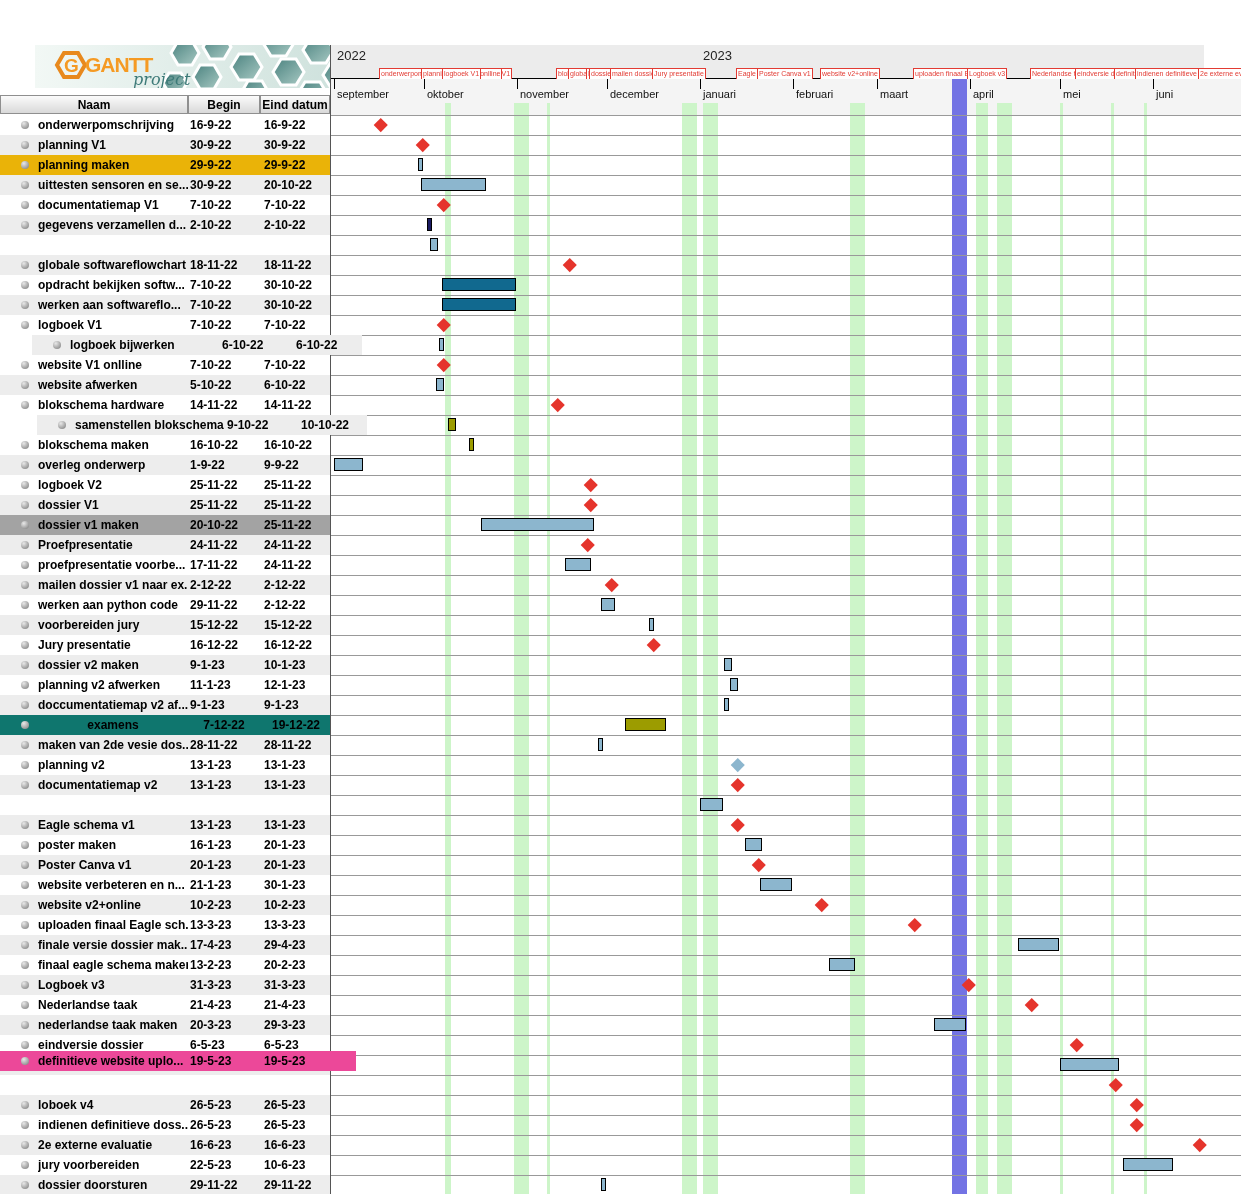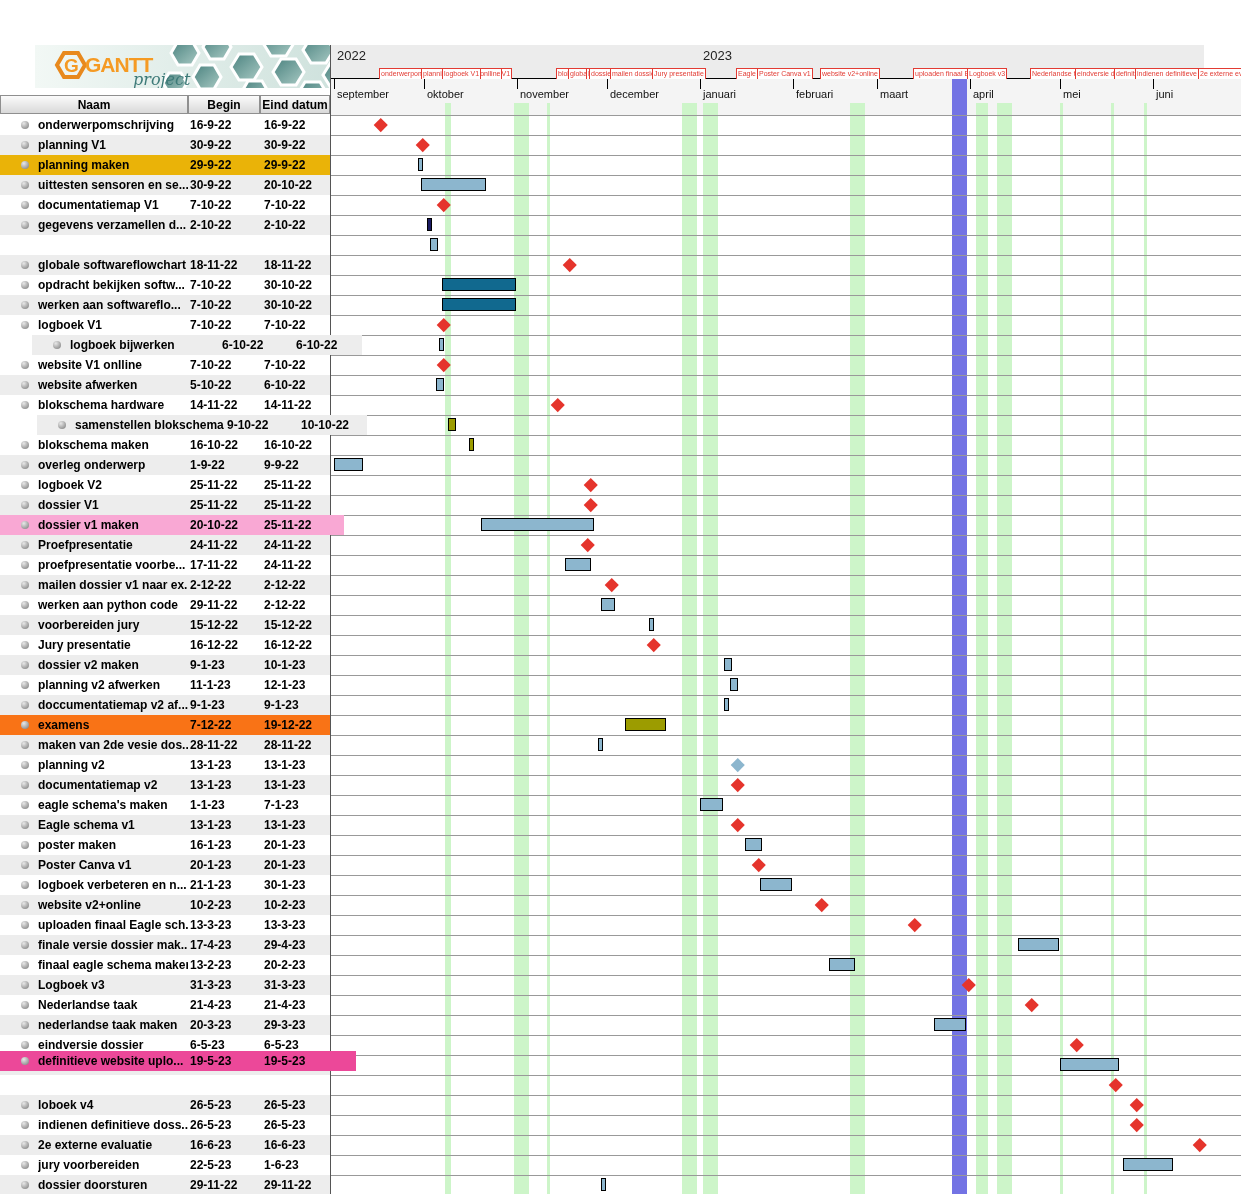--- a/index.html
+++ b/index.html
@@ -327,21 +327,21 @@
       <div class="cell c-eind">25-11-22</div>
     </div>
     <div class="abs dia" style="left: 585.75px; top: 480.25px; background: rgb(229, 52, 44);"></div>
     <div class="abs trow" style="top: 495px; background: rgb(237, 237, 237);">
       <div class="bullet"></div>
       <div class="cell c-name">dossier V1</div>
       <div class="cell c-begin">25-11-22</div>
       <div class="cell c-eind">25-11-22</div>
     </div>
     <div class="abs dia" style="left: 585.75px; top: 500.25px; background: rgb(229, 52, 44);"></div>
-    <div class="abs trow" style="top: 515px; background: #f9a8d4; padding-left: 14px;">
+    <div class="abs trow" style="top: 515px; background: #a3a3a3;">
       <div class="bullet"></div>
       <div class="cell c-name">dossier v1 maken</div>
       <div class="cell c-begin">20-10-22</div>
       <div class="cell c-eind">25-11-22</div>
     </div>
     <div class="abs bar" style="left: 481px; top: 518px; width: 113px; background: rgb(140, 182, 206);"></div>
     <div class="abs trow" style="top: 535px; background: rgb(237, 237, 237);">
       <div class="bullet"></div>
       <div class="cell c-name">Proefpresentatie</div>
       <div class="cell c-begin">24-11-22</div>
@@ -397,21 +397,21 @@
       <div class="cell c-eind">12-1-23</div>
     </div>
     <div class="abs bar" style="left: 730px; top: 678px; width: 8px; background: rgb(140, 182, 206);"></div>
     <div class="abs trow" style="top: 695px; background: rgb(237, 237, 237);">
       <div class="bullet"></div>
       <div class="cell c-name">doccumentatiemap v2 af...</div>
       <div class="cell c-begin">9-1-23</div>
       <div class="cell c-eind">9-1-23</div>
     </div>
     <div class="abs bar" style="left: 724px; top: 698px; width: 5px; background: rgb(140, 182, 206);"></div>
-    <div class="abs trow" style="top: 715px; background: #f97316;">
+    <div class="abs trow" style="top: 715px; background: #0f766e; text-align: center;">
       <div class="bullet"></div>
       <div class="cell c-name">examens</div>
       <div class="cell c-begin">7-12-22</div>
       <div class="cell c-eind">19-12-22</div>
     </div>
     <div class="abs bar" style="left: 625px; top: 718px; width: 41px; background: rgb(156, 156, 0);"></div>
     <div class="abs trow" style="top: 735px; background: rgb(237, 237, 237);">
       <div class="bullet"></div>
       <div class="cell c-name">maken van 2de vesie dos...</div>
       <div class="cell c-begin">28-11-22</div>
@@ -425,26 +425,20 @@
       <div class="cell c-eind">13-1-23</div>
     </div>
     <div class="abs dia" style="left: 732.75px; top: 760.25px; background: rgb(140, 182, 206);"></div>
     <div class="abs trow" style="top: 775px; background: rgb(237, 237, 237);">
       <div class="bullet"></div>
       <div class="cell c-name">documentatiemap v2</div>
       <div class="cell c-begin">13-1-23</div>
       <div class="cell c-eind">13-1-23</div>
     </div>
     <div class="abs dia" style="left: 732.75px; top: 780.25px; background: rgb(229, 52, 44);"></div>
-    <div class="abs trow" style="top: 795px; background: rgb(255, 255, 255);">
-      <div class="bullet"></div>
-      <div class="cell c-name">eagle schema's maken</div>
-      <div class="cell c-begin">1-1-23</div>
-      <div class="cell c-eind">7-1-23</div>
-    </div>
     <div class="abs bar" style="left: 700px; top: 798px; width: 23px; background: rgb(140, 182, 206);"></div>
     <div class="abs trow" style="top: 815px; background: rgb(237, 237, 237);">
       <div class="bullet"></div>
       <div class="cell c-name">Eagle schema v1</div>
       <div class="cell c-begin">13-1-23</div>
       <div class="cell c-eind">13-1-23</div>
     </div>
     <div class="abs dia" style="left: 732.75px; top: 820.25px; background: rgb(229, 52, 44);"></div>
     <div class="abs trow" style="top: 835px; background: rgb(255, 255, 255);">
       <div class="bullet"></div>
@@ -455,21 +449,21 @@
     <div class="abs bar" style="left: 745px; top: 838px; width: 17px; background: rgb(140, 182, 206);"></div>
     <div class="abs trow" style="top: 855px; background: rgb(237, 237, 237);">
       <div class="bullet"></div>
       <div class="cell c-name">Poster Canva v1</div>
       <div class="cell c-begin">20-1-23</div>
       <div class="cell c-eind">20-1-23</div>
     </div>
     <div class="abs dia" style="left: 753.75px; top: 860.25px; background: rgb(229, 52, 44);"></div>
     <div class="abs trow" style="top: 875px; background: rgb(255, 255, 255);">
       <div class="bullet"></div>
-      <div class="cell c-name">logboek verbeteren en n...</div>
+      <div class="cell c-name">website verbeteren en n...</div>
       <div class="cell c-begin">21-1-23</div>
       <div class="cell c-eind">30-1-23</div>
     </div>
     <div class="abs bar" style="left: 760px; top: 878px; width: 32px; background: rgb(140, 182, 206);"></div>
     <div class="abs trow" style="top: 895px; background: rgb(237, 237, 237);">
       <div class="bullet"></div>
       <div class="cell c-name">website v2+online</div>
       <div class="cell c-begin">10-2-23</div>
       <div class="cell c-eind">10-2-23</div>
     </div>
@@ -555,21 +549,21 @@
       <div class="bullet"></div>
       <div class="cell c-name">2e externe evaluatie</div>
       <div class="cell c-begin">16-6-23</div>
       <div class="cell c-eind">16-6-23</div>
     </div>
     <div class="abs dia" style="left: 1194.75px; top: 1140.25px; background: rgb(229, 52, 44);"></div>
     <div class="abs trow" style="top: 1155px; background: rgb(255, 255, 255);">
       <div class="bullet"></div>
       <div class="cell c-name">jury voorbereiden</div>
       <div class="cell c-begin">22-5-23</div>
-      <div class="cell c-eind">1-6-23</div>
+      <div class="cell c-eind">10-6-23</div>
     </div>
     <div class="abs bar" style="left: 1123px; top: 1158px; width: 50px; background: rgb(140, 182, 206);"></div>
     <div class="abs trow" style="top: 1175px; background: rgb(237, 237, 237);">
       <div class="bullet"></div>
       <div class="cell c-name">dossier doorsturen</div>
       <div class="cell c-begin">29-11-22</div>
       <div class="cell c-eind">29-11-22</div>
     </div>
     <div class="abs bar" style="left: 601px; top: 1178px; width: 5px; background: rgb(140, 182, 206);"></div>
   </div>

